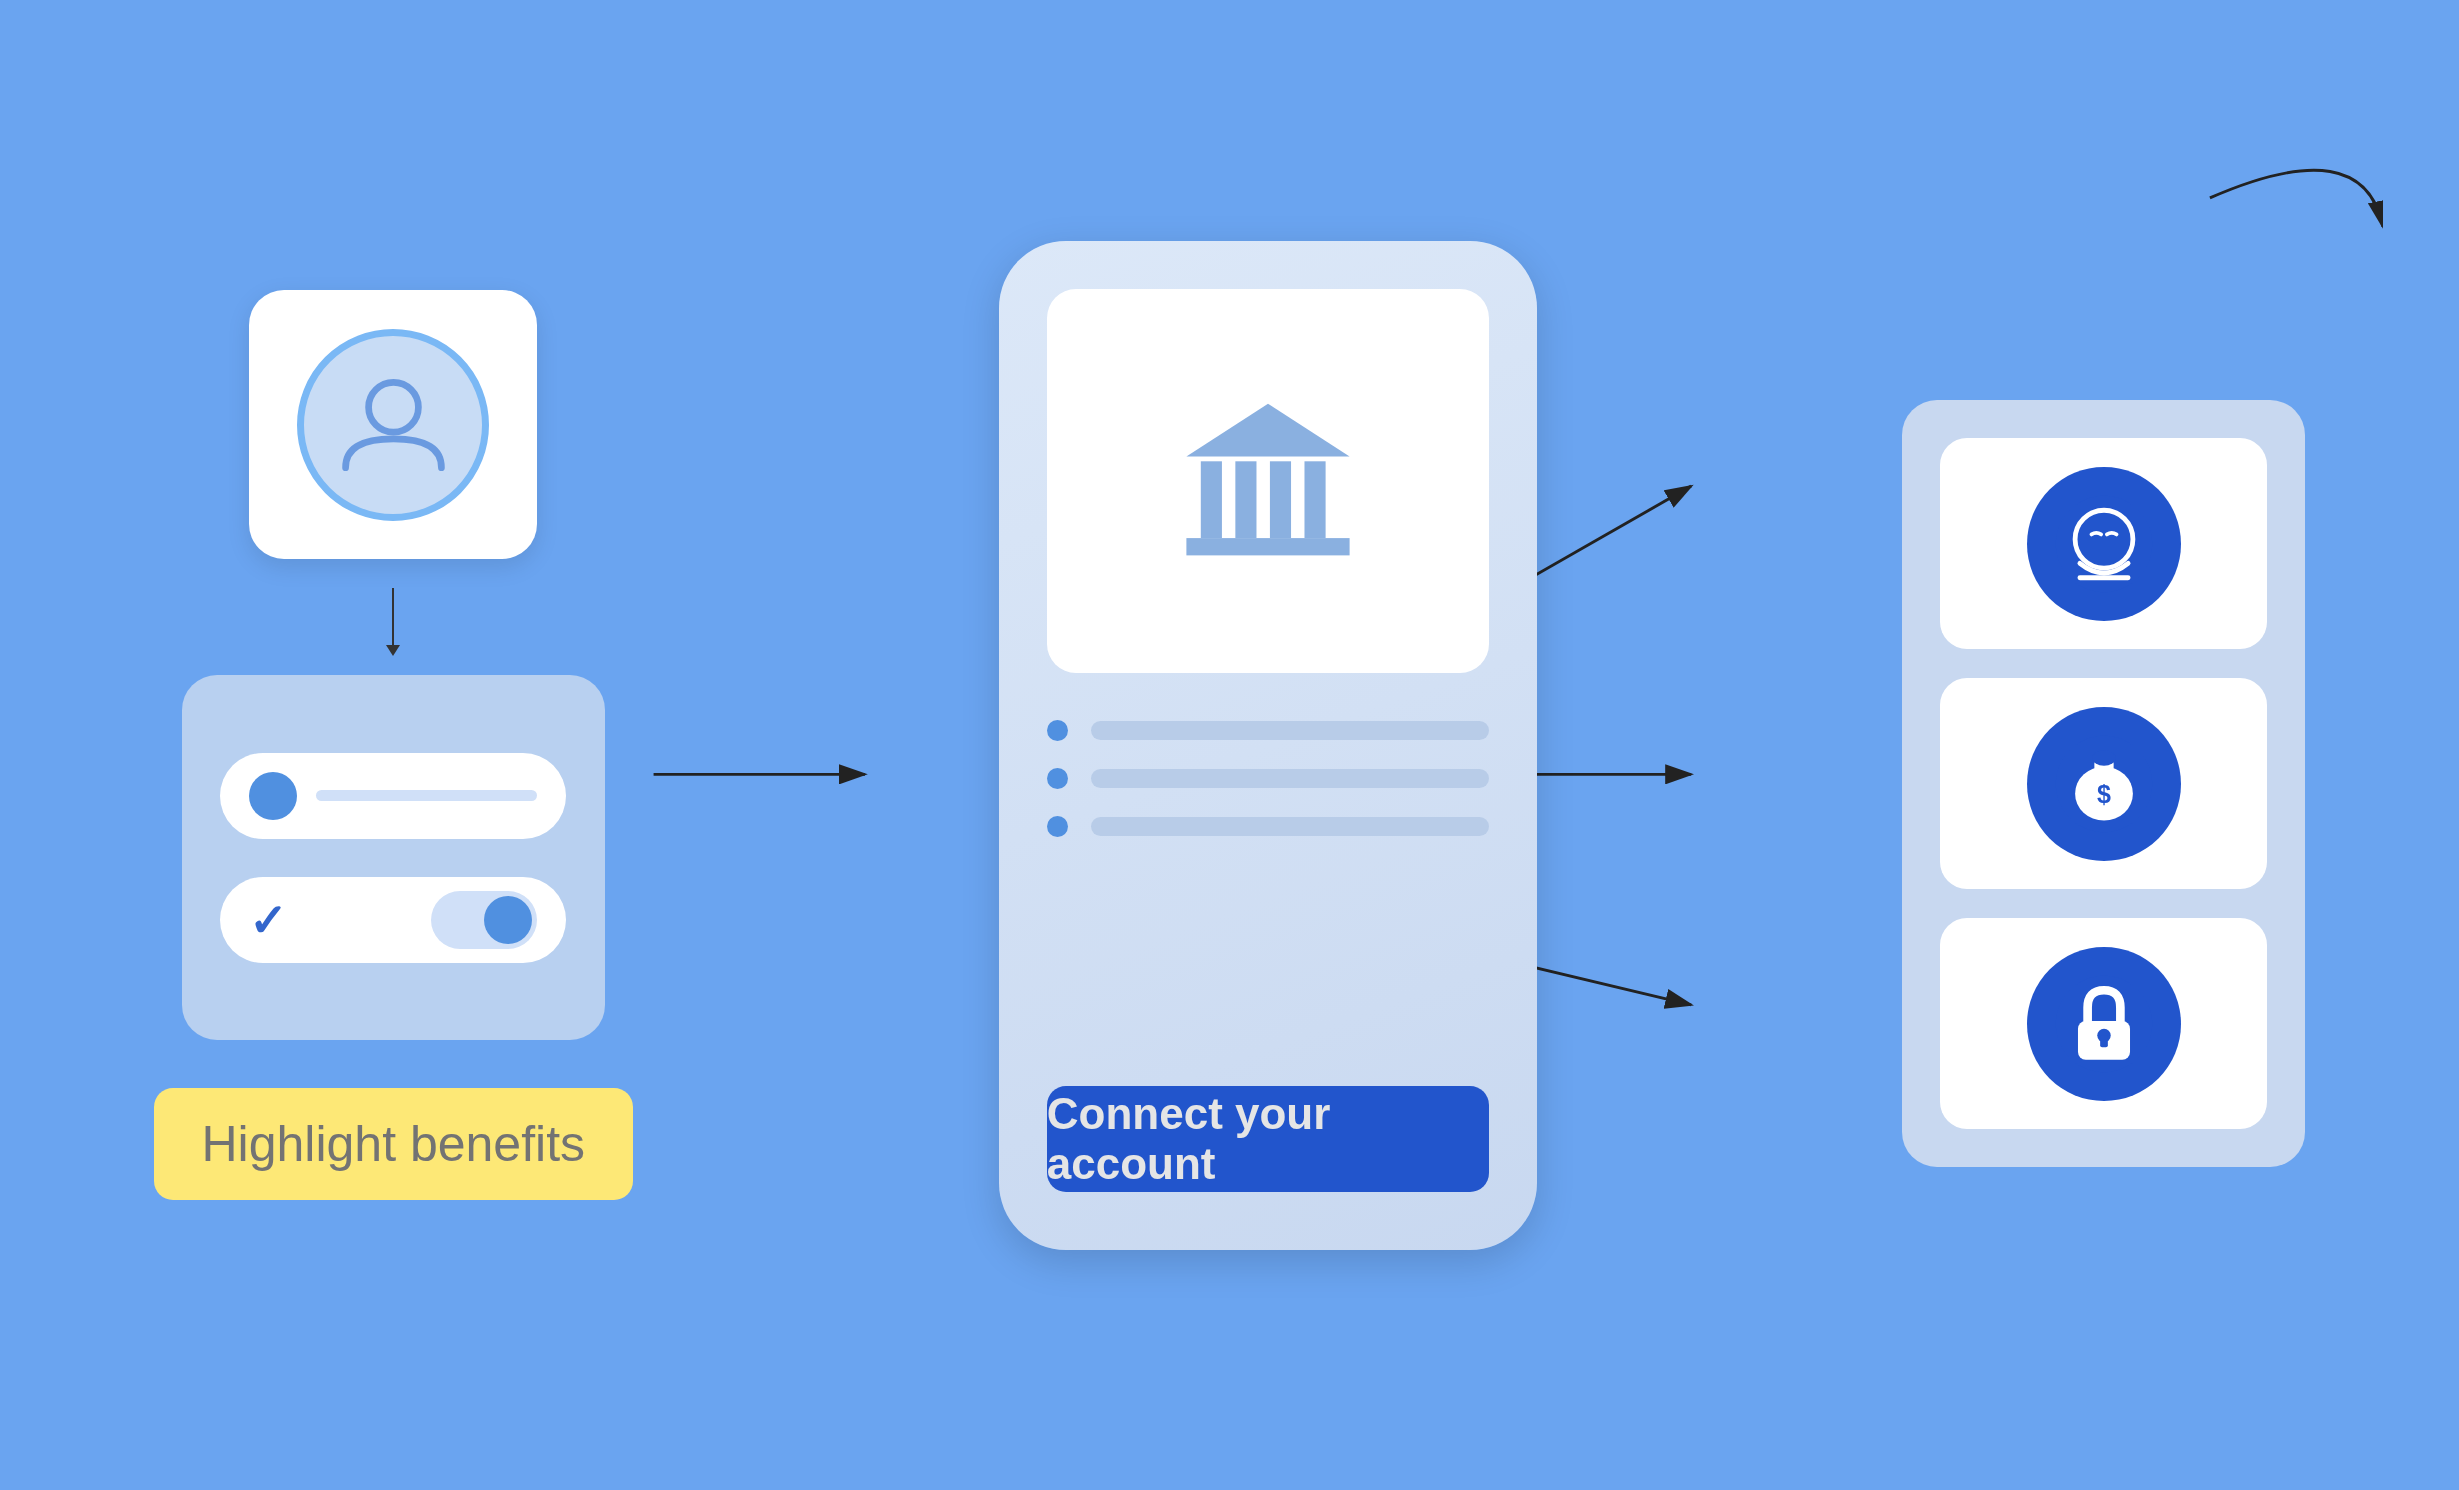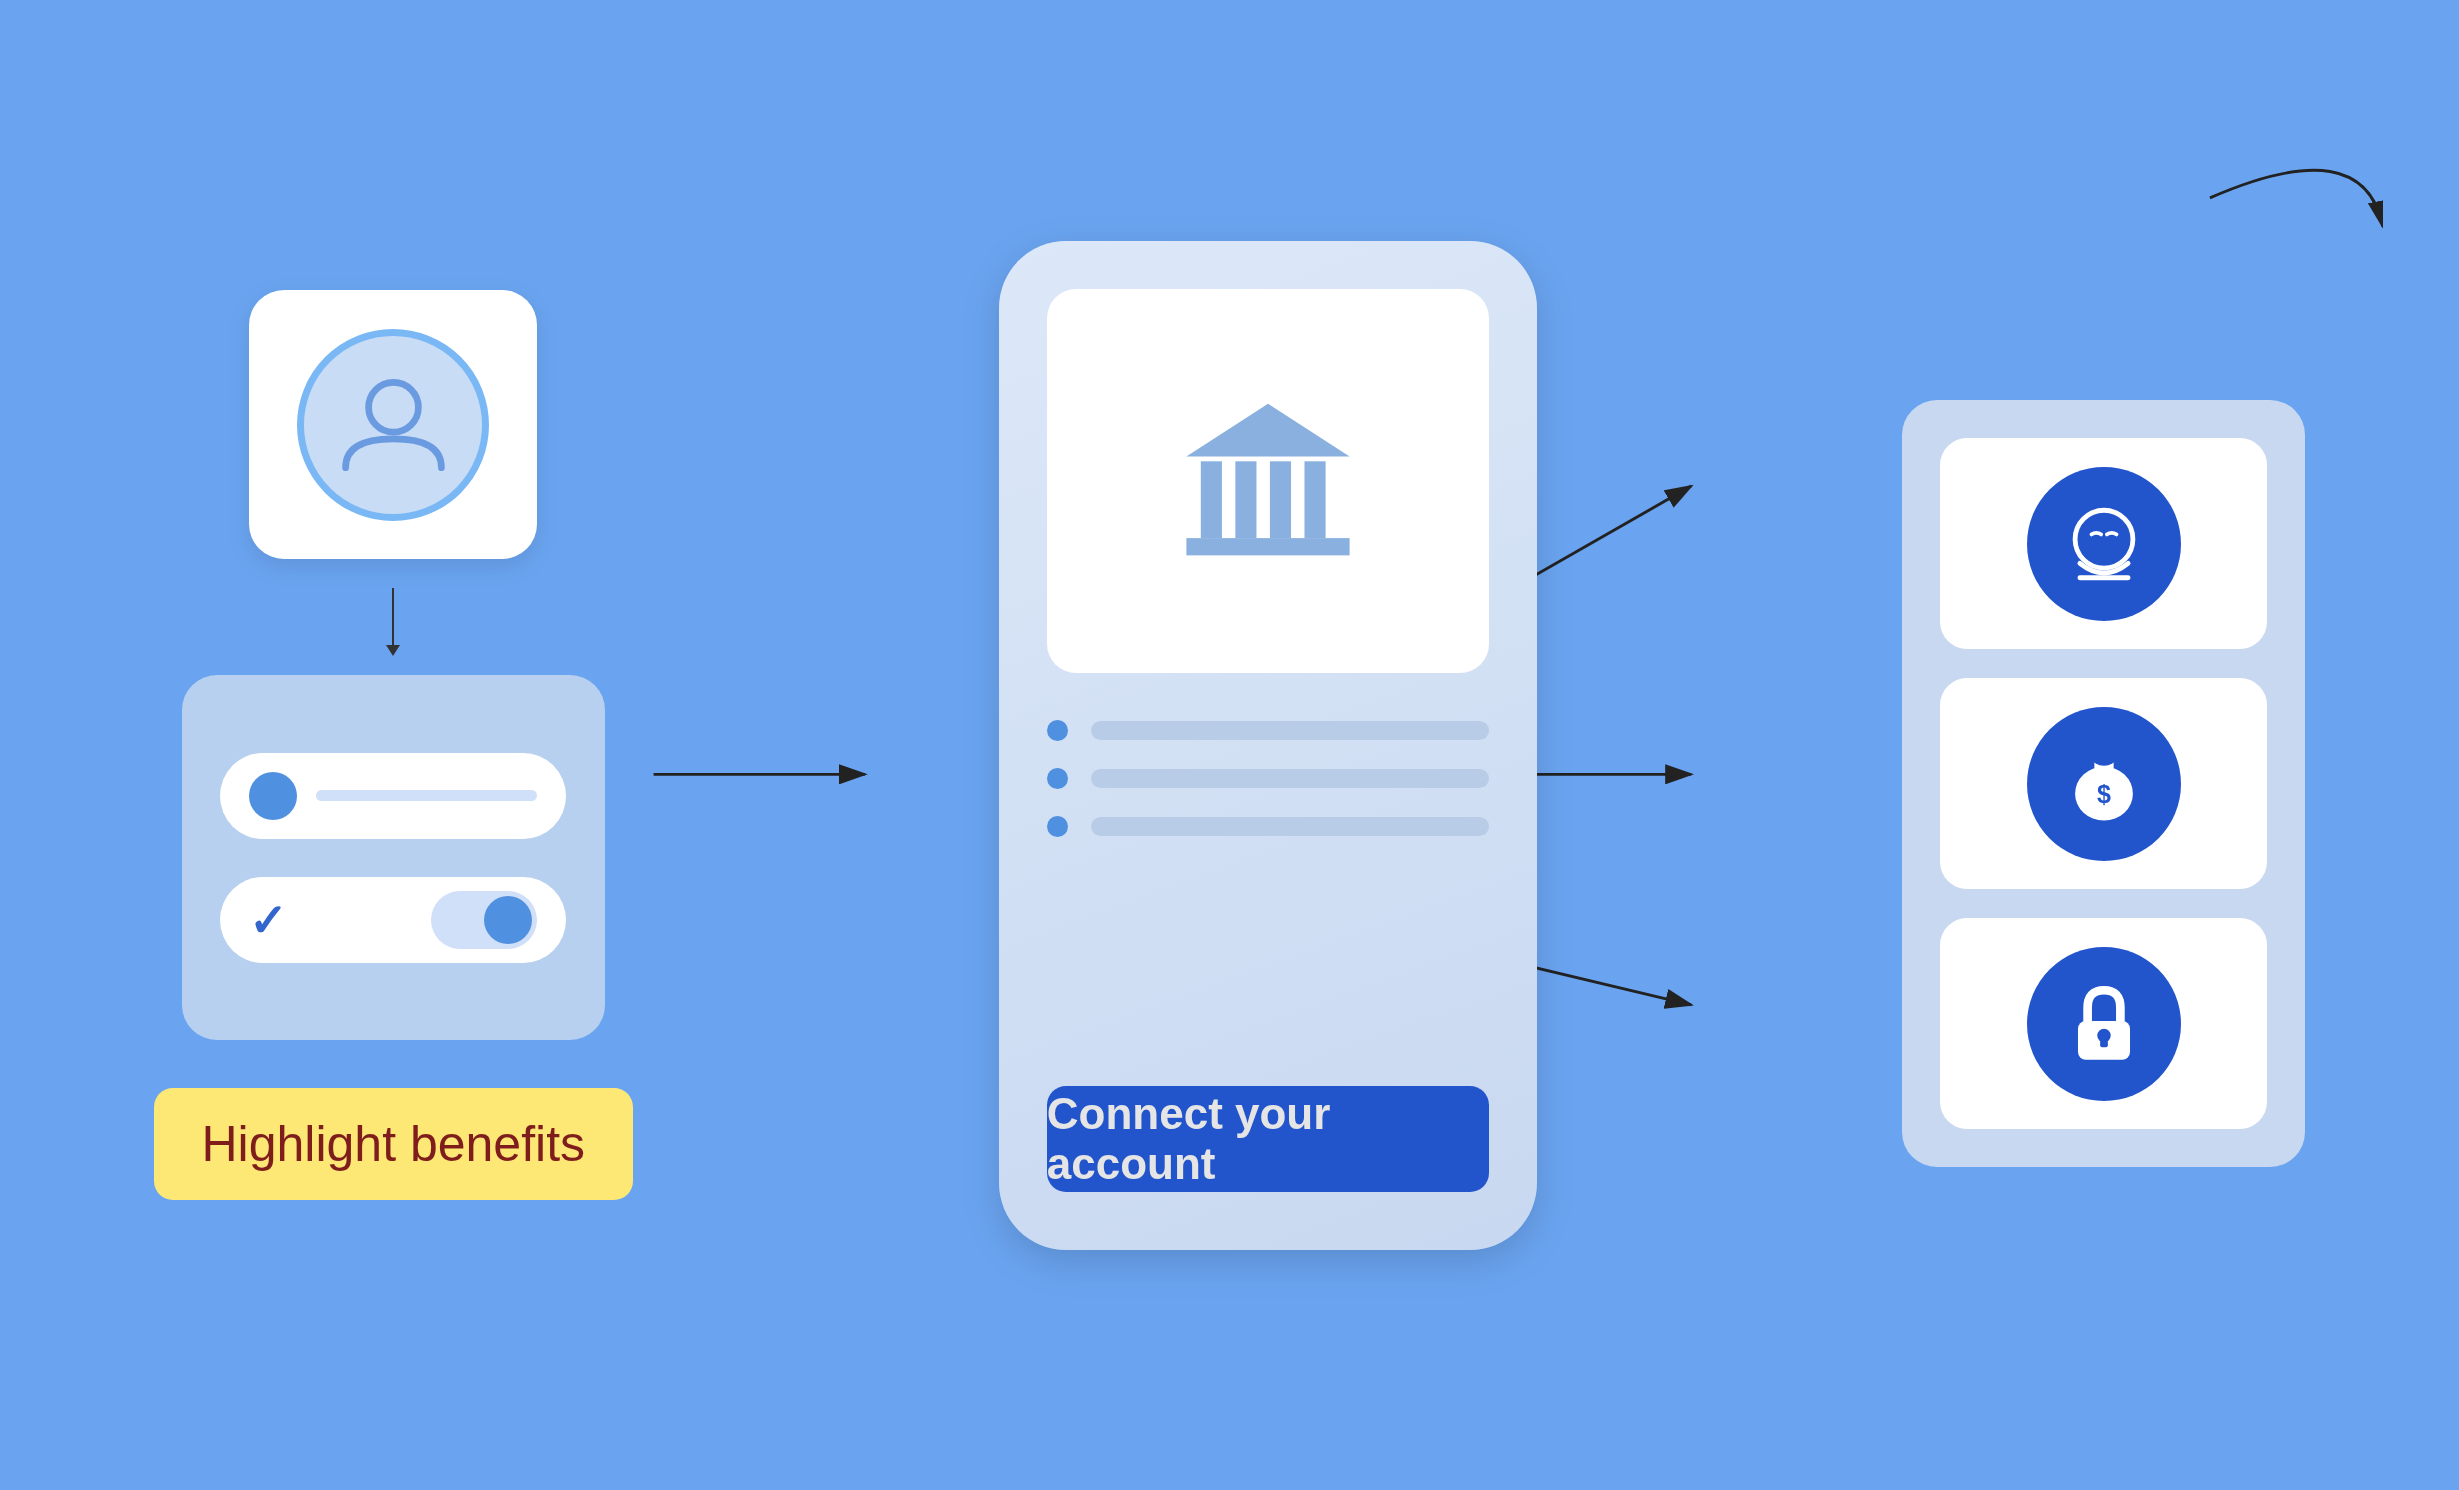--- a/index.html
+++ b/index.html
@@ -147,21 +147,21 @@
       border-radius: 50%;
       background: #5090e0;
     }
 
     .highlight-badge {
       background: #fde876;
       border-radius: 19px;
       padding: 27px 48px;
       font-size: 50px;
       font-weight: 500;
-      color: #7f1d1d;
+      color: #737373;
       margin-top: 19px;
     }
 
     
     .phone-wrapper {
       display: flex;
       flex-direction: column;
       align-items: center;
       position: relative;
     }

